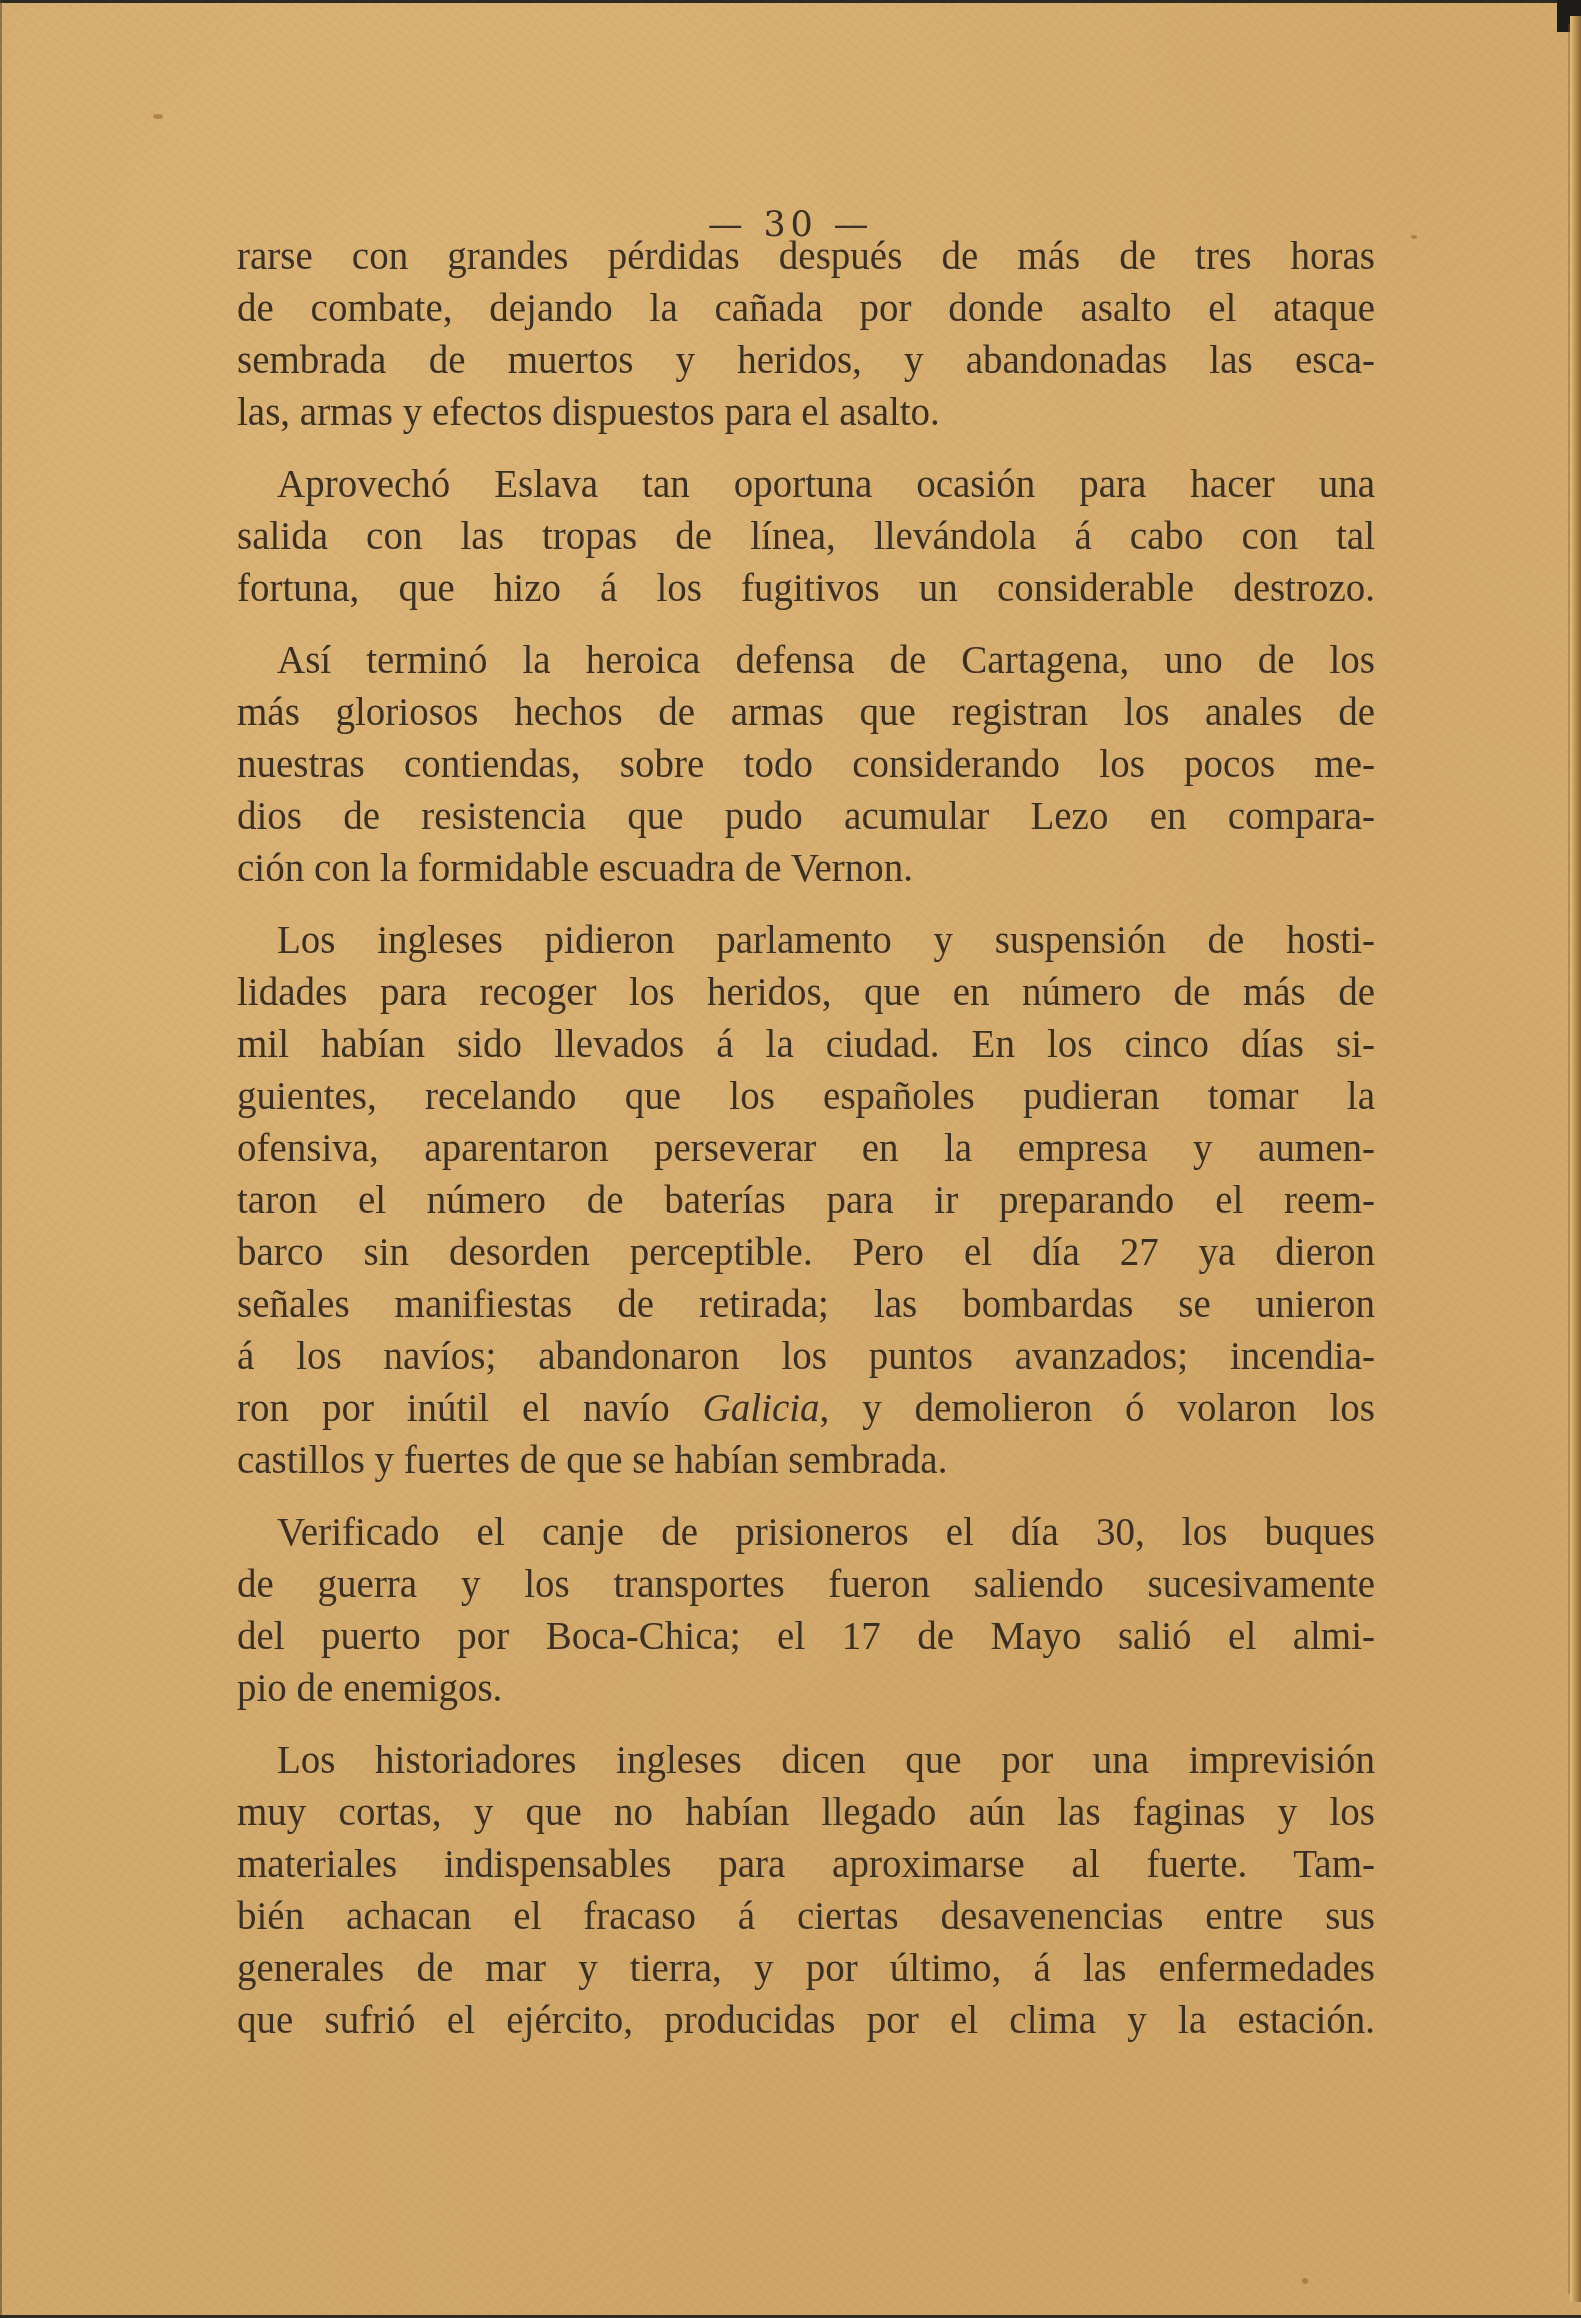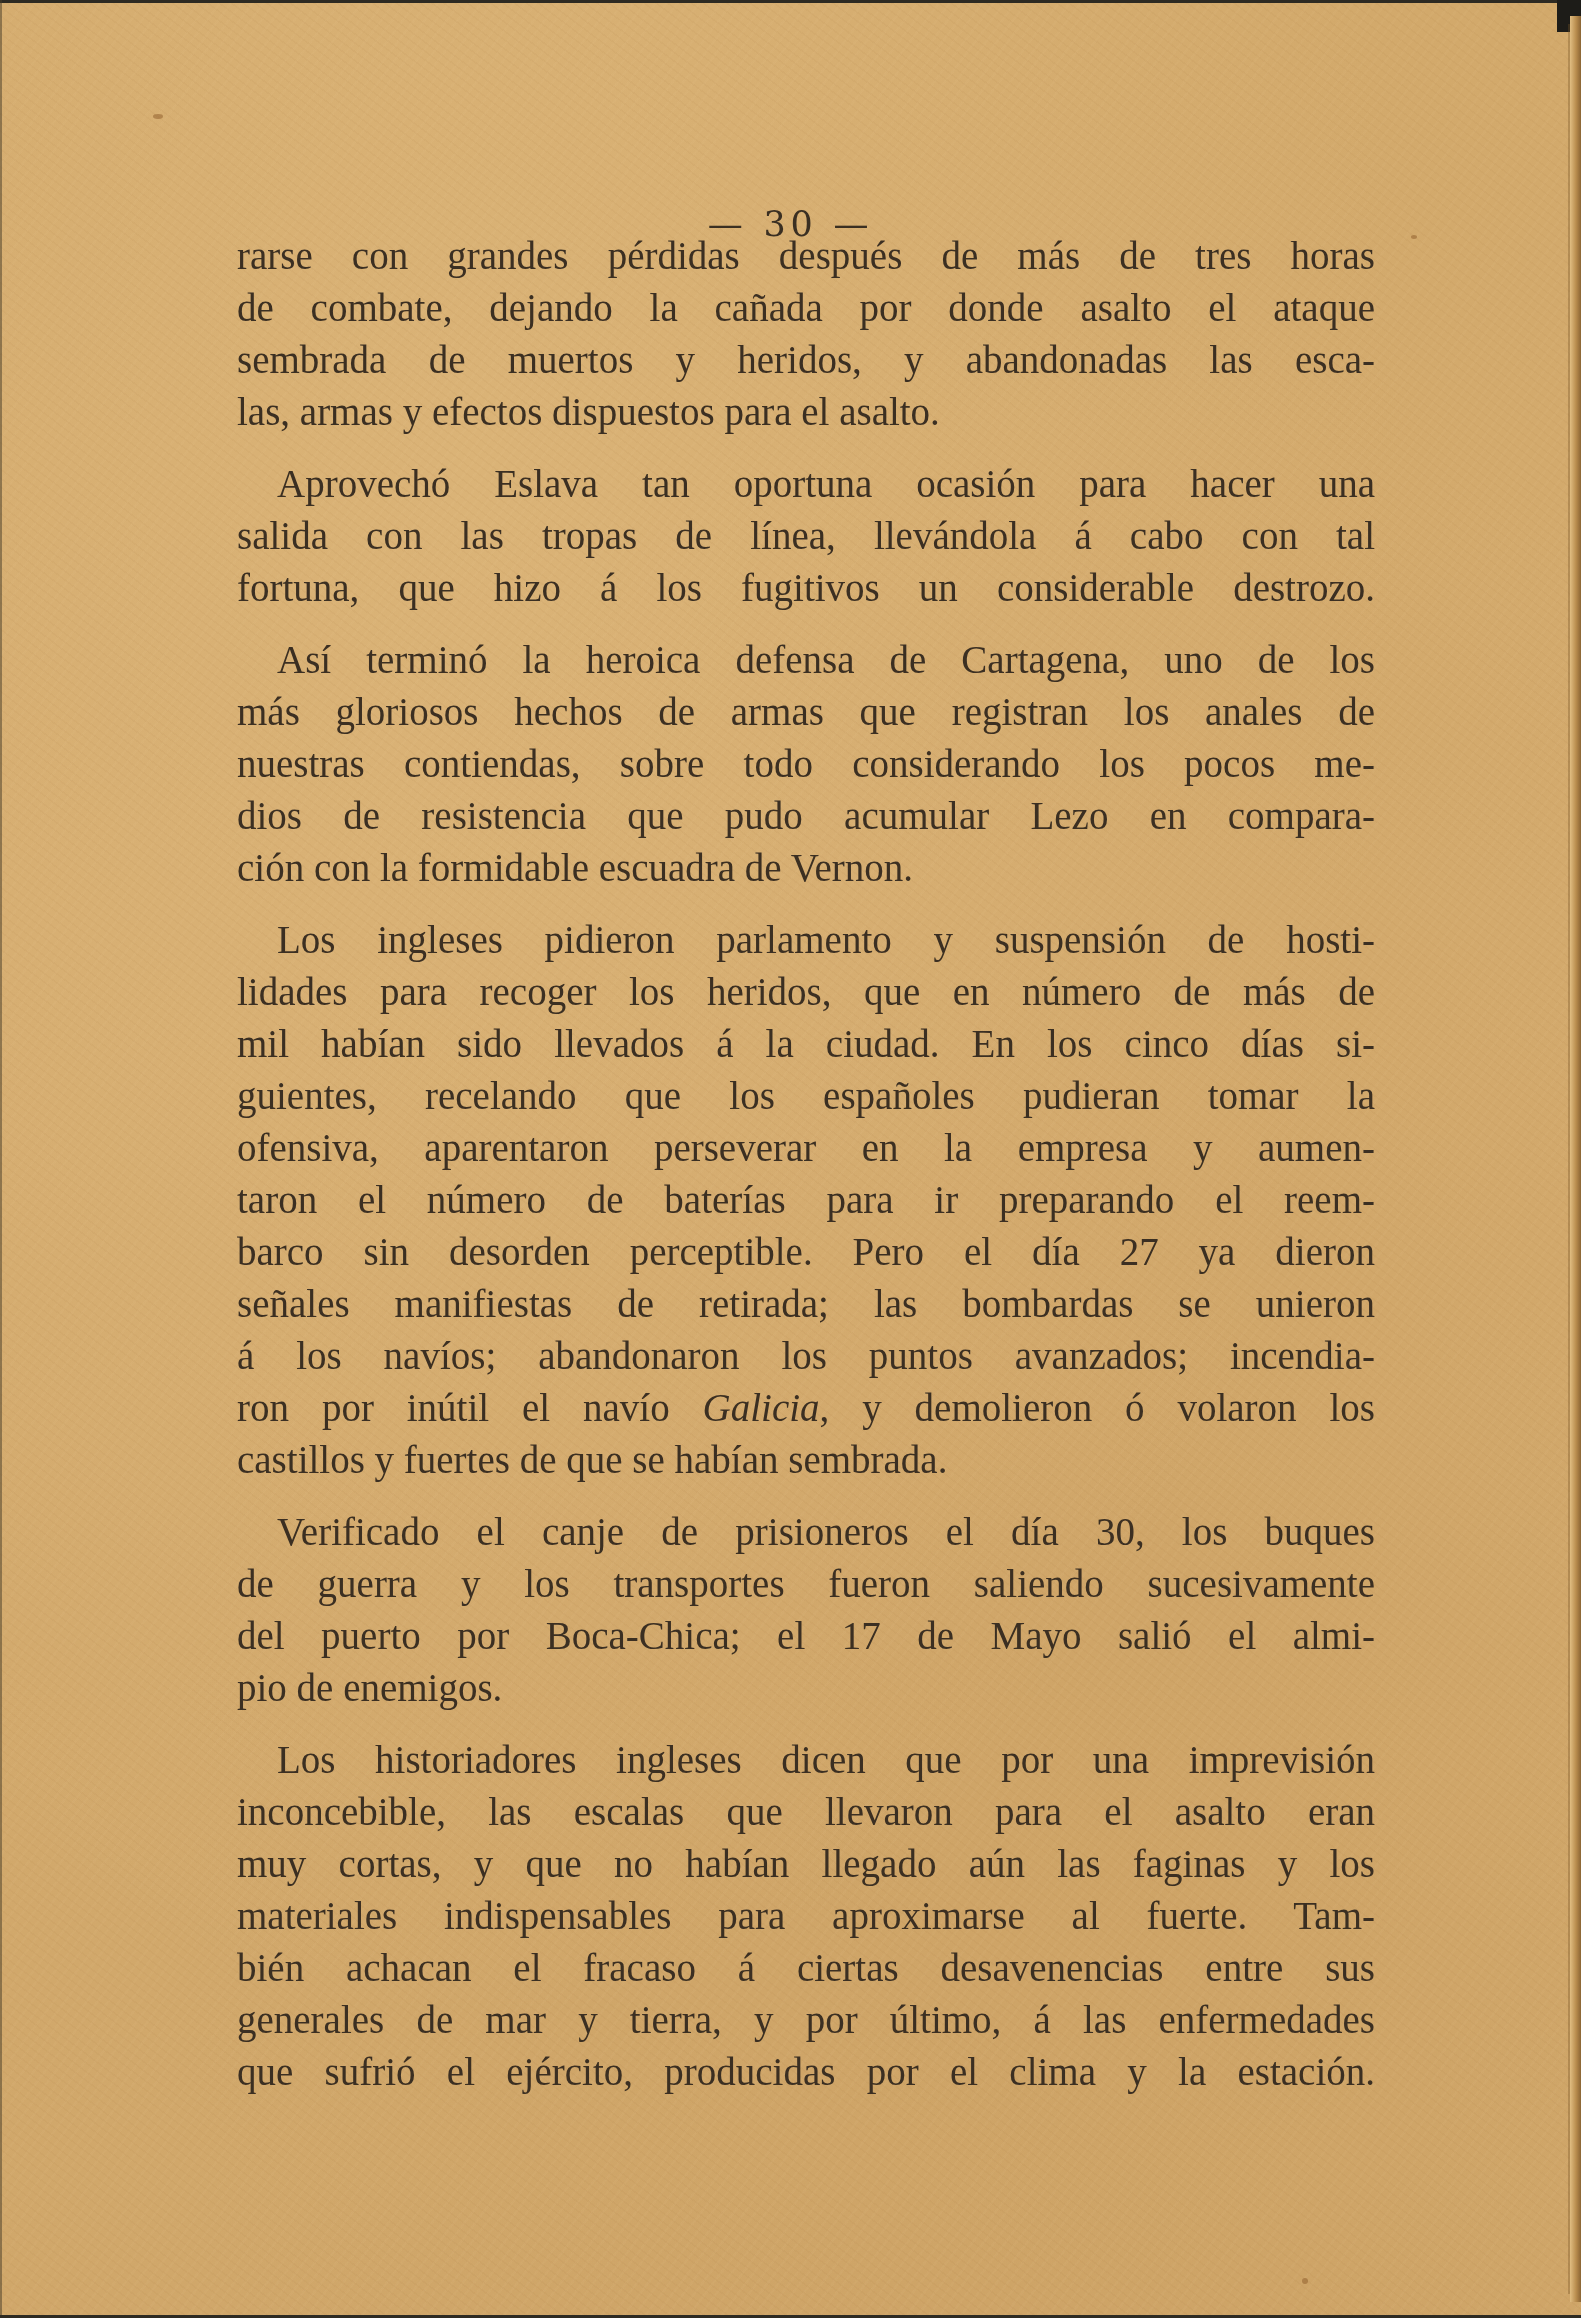--- a/index.html
+++ b/index.html
@@ -92,21 +92,20 @@
     <span class="line">barco sin desorden perceptible. Pero el día 27 ya dieron</span>
     <span class="line">señales manifiestas de retirada; las bombardas se unieron</span>
     <span class="line">á los navíos; abandonaron los puntos avanzados; incendia-</span>
     <span class="line"><span>ron por inútil el navío </span><span class="it">Galicia</span><span>, y demolieron ó volaron los</span></span>
     <span class="line last">castillos y fuertes de que se habían sembrada.</span>
     <span class="line indent">Verificado el canje de prisioneros el día 30, los buques</span>
     <span class="line">de guerra y los transportes fueron saliendo sucesivamente</span>
     <span class="line">del puerto por Boca-Chica; el 17 de Mayo salió el almi-</span>
     <span class="line last">pio de enemigos.</span>
     <span class="line indent">Los historiadores ingleses dicen que por una imprevisión</span>
-    <span class="line">inconcebible, las escalas que llevaron para el asalto eran</span>
     <span class="line">muy cortas, y que no habían llegado aún las faginas y los</span>
     <span class="line">materiales indispensables para aproximarse al fuerte. Tam-</span>
     <span class="line">bién achacan el fracaso á ciertas desavenencias entre sus</span>
     <span class="line">generales de mar y tierra, y por último, á las enfermedades</span>
     <span class="line">que sufrió el ejército, producidas por el clima y la estación.</span>
   </div>
 </div>
 
 
 </body></html>

